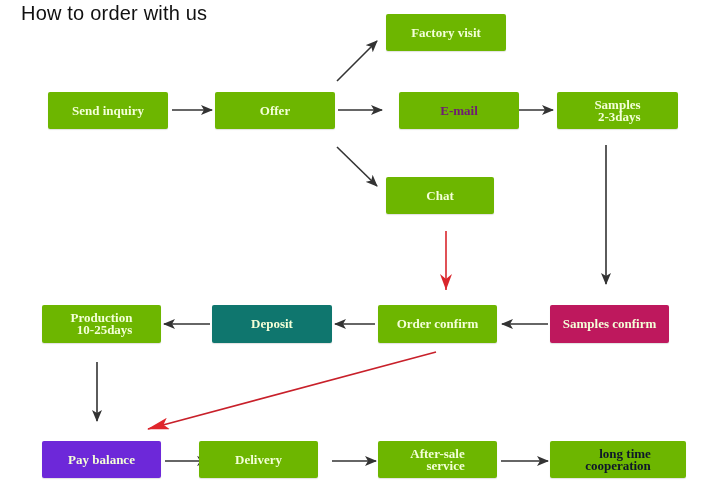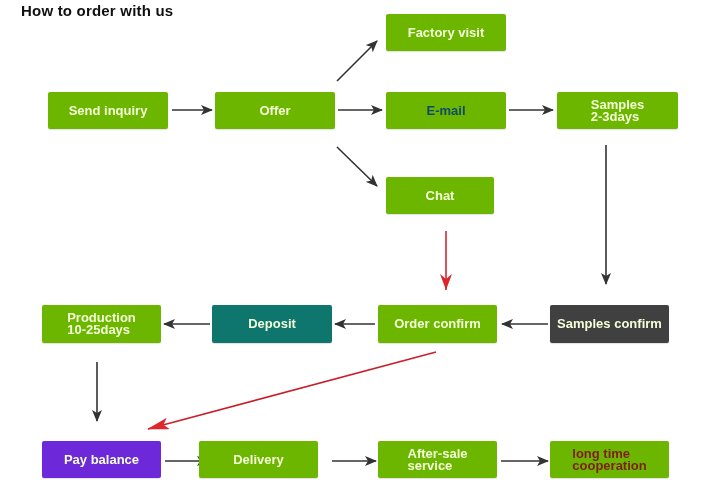--- a/index.html
+++ b/index.html
@@ -1,23 +1,24 @@
 <!DOCTYPE html>
 <html><head>
 <meta charset="utf-8">
 <style>
   html, body { margin: 0; padding: 0; background: #ffffff; }
   body { width: 720px; height: 493px; position: relative; overflow: hidden; font-family: "Liberation Sans", sans-serif; }
-  .title { position: absolute; left: 21px; top: 2px; font-size: 15px; font-weight: bold; color: #111; letter-spacing: 0.2px; }
+  .title { position: absolute; left: 21px; top: 2px; font-size: 20px; font-weight: normal; color: #111; letter-spacing: 0.2px; }
   .box {
     position: absolute; background: #6db600; border-radius: 2px;
     box-shadow: 0 1px 1px rgba(0,0,0,0.12);
-    display: flex; align-items: center; justify-content: center; text-align: left;
+    display: flex; align-items: center; justify-content: center; text-align: right;
     color: #f4ffd8; font-weight: bold; font-size: 13px; line-height: 12px;
     cursor: pointer;
+    font-family: Liberation Serif, serif;
   }
   .box span { white-space: pre-line; }
   svg.arrows { position: absolute; left: 0; top: 0; }
 </style>
 </head>
 <body>
 
 <div class="title">How to order with us</div>
 
 <svg class="arrows" width="720" height="493">
@@ -49,31 +50,31 @@
 
 <div class="box" style="left: 48px; top: 92px; width: 120px; height: 37px; background: rgb(109, 182, 0); color: rgb(244, 255, 216);">
     <span>Send inquiry</span>
   </div>
 <div class="box" style="left: 215px; top: 92px; width: 120px; height: 37px; background: rgb(109, 182, 0); color: rgb(244, 255, 216);">
     <span>Offer</span>
   </div>
 <div class="box" style="left: 386px; top: 14px; width: 120px; height: 37px; background: rgb(109, 182, 0); color: rgb(244, 255, 216);">
     <span>Factory visit</span>
   </div>
-<div class="box" style="left: 386px; top: 92px; width: 120px; height: 37px; background: rgb(109, 182, 0); color: #0c4a6e;">
+<div class="box" style="left: 399px; top: 92px; width: 120px; height: 37px; background: rgb(109, 182, 0); color: #701a75;">
     <span>E-mail</span>
   </div>
 <div class="box" style="left: 557px; top: 92px; width: 121px; height: 37px; background: rgb(109, 182, 0); color: rgb(244, 255, 216);">
     <span>Samples
 2-3days</span>
   </div>
 <div class="box" style="left: 386px; top: 177px; width: 108px; height: 37px; background: rgb(109, 182, 0); color: rgb(244, 255, 216);">
     <span>Chat</span>
   </div>
-<div class="box" style="left: 550px; top: 305px; width: 119px; height: 38px; background: #404040; color: rgb(244, 255, 216);">
+<div class="box" style="left: 550px; top: 305px; width: 119px; height: 38px; background: #be185d; color: rgb(244, 255, 216);">
     <span>Samples confirm</span>
   </div>
 <div class="box" style="left: 378px; top: 305px; width: 119px; height: 38px; background: rgb(109, 182, 0); color: rgb(244, 255, 216);">
     <span>Order confirm</span>
   </div>
 <div class="box" style="left: 212px; top: 305px; width: 120px; height: 38px; background: #0f766e; color: rgb(244, 255, 216);">
     <span>Deposit</span>
   </div>
 <div class="box" style="left: 42px; top: 305px; width: 119px; height: 38px; background: rgb(109, 182, 0); color: rgb(244, 255, 216);">
     <span>Production
@@ -82,16 +83,16 @@
 <div class="box" style="left: 42px; top: 441px; width: 119px; height: 37px; background: #6d28d9; color: rgb(244, 255, 216);">
     <span>Pay balance</span>
   </div>
 <div class="box" style="left: 199px; top: 441px; width: 119px; height: 37px; background: rgb(109, 182, 0); color: rgb(244, 255, 216);">
     <span>Delivery</span>
   </div>
 <div class="box" style="left: 378px; top: 441px; width: 119px; height: 37px; background: rgb(109, 182, 0); color: rgb(244, 255, 216);">
     <span>After-sale
 service</span>
   </div>
-<div class="box" style="left: 550px; top: 441px; width: 119px; height: 37px; background: rgb(109, 182, 0); color: #7f1d1d;">
+<div class="box" style="left: 550px; top: 441px; width: 136px; height: 37px; background: rgb(109, 182, 0); color: #0f172a;">
     <span>long time
 cooperation</span>
   </div>
 
 </body></html>

